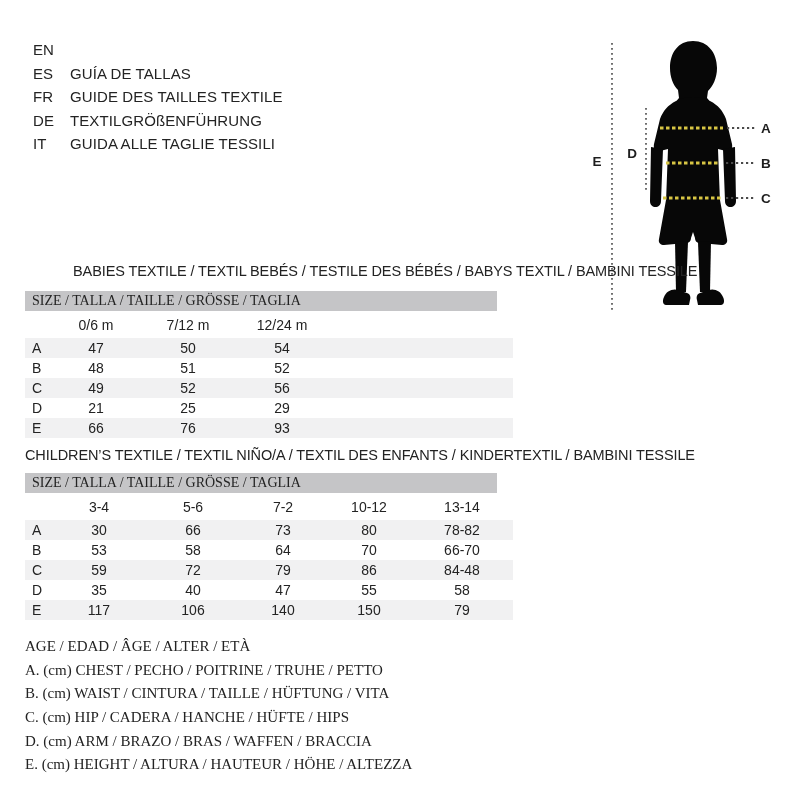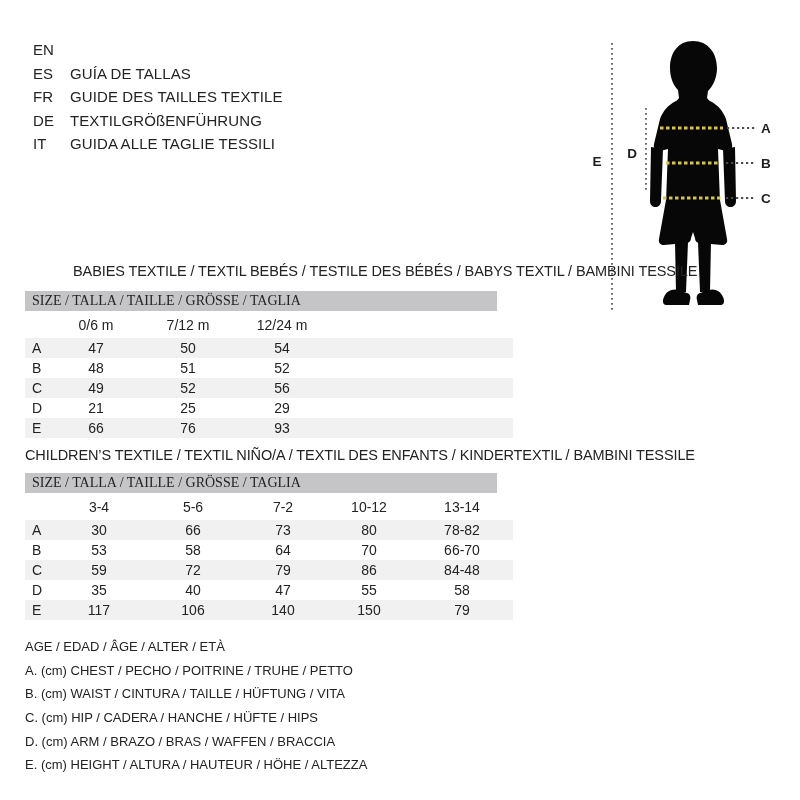--- a/index.html
+++ b/index.html
@@ -31,21 +31,21 @@
   
   table.size-table { position:absolute; left:25px; width:488px; border-collapse:collapse; table-layout:fixed; font-size:14px; }
   #babies-table { top:311px; }
   #children-table { top:493px; }
   .size-table td { height:20px; padding:0; text-align:center; overflow:hidden; }
   .size-table thead td { height:27px; }
   .size-table td.rowlabel { text-align:left; padding-left:7px; }
   .size-table tbody tr:nth-child(odd) { background:#f1f1f2; }
   
   .legend { position:absolute; left:25px; top:635px; }
-  .legend-line { height:23.7px; line-height:23.7px; font-size:13px; white-space:nowrap; }
+  .legend-line { height:23.7px; line-height:23.7px; font-size:15px; white-space:nowrap;font-family:Liberation Serif, serif; }
   svg text { font-family:"Liberation Sans","DejaVu Sans",sans-serif; }
 </style>
 </head>
 <body>
 
 <div id="app">
 
   <div class="lang-header">
     <div class="lang-row">
       <span class="lang-code">EN</span>

